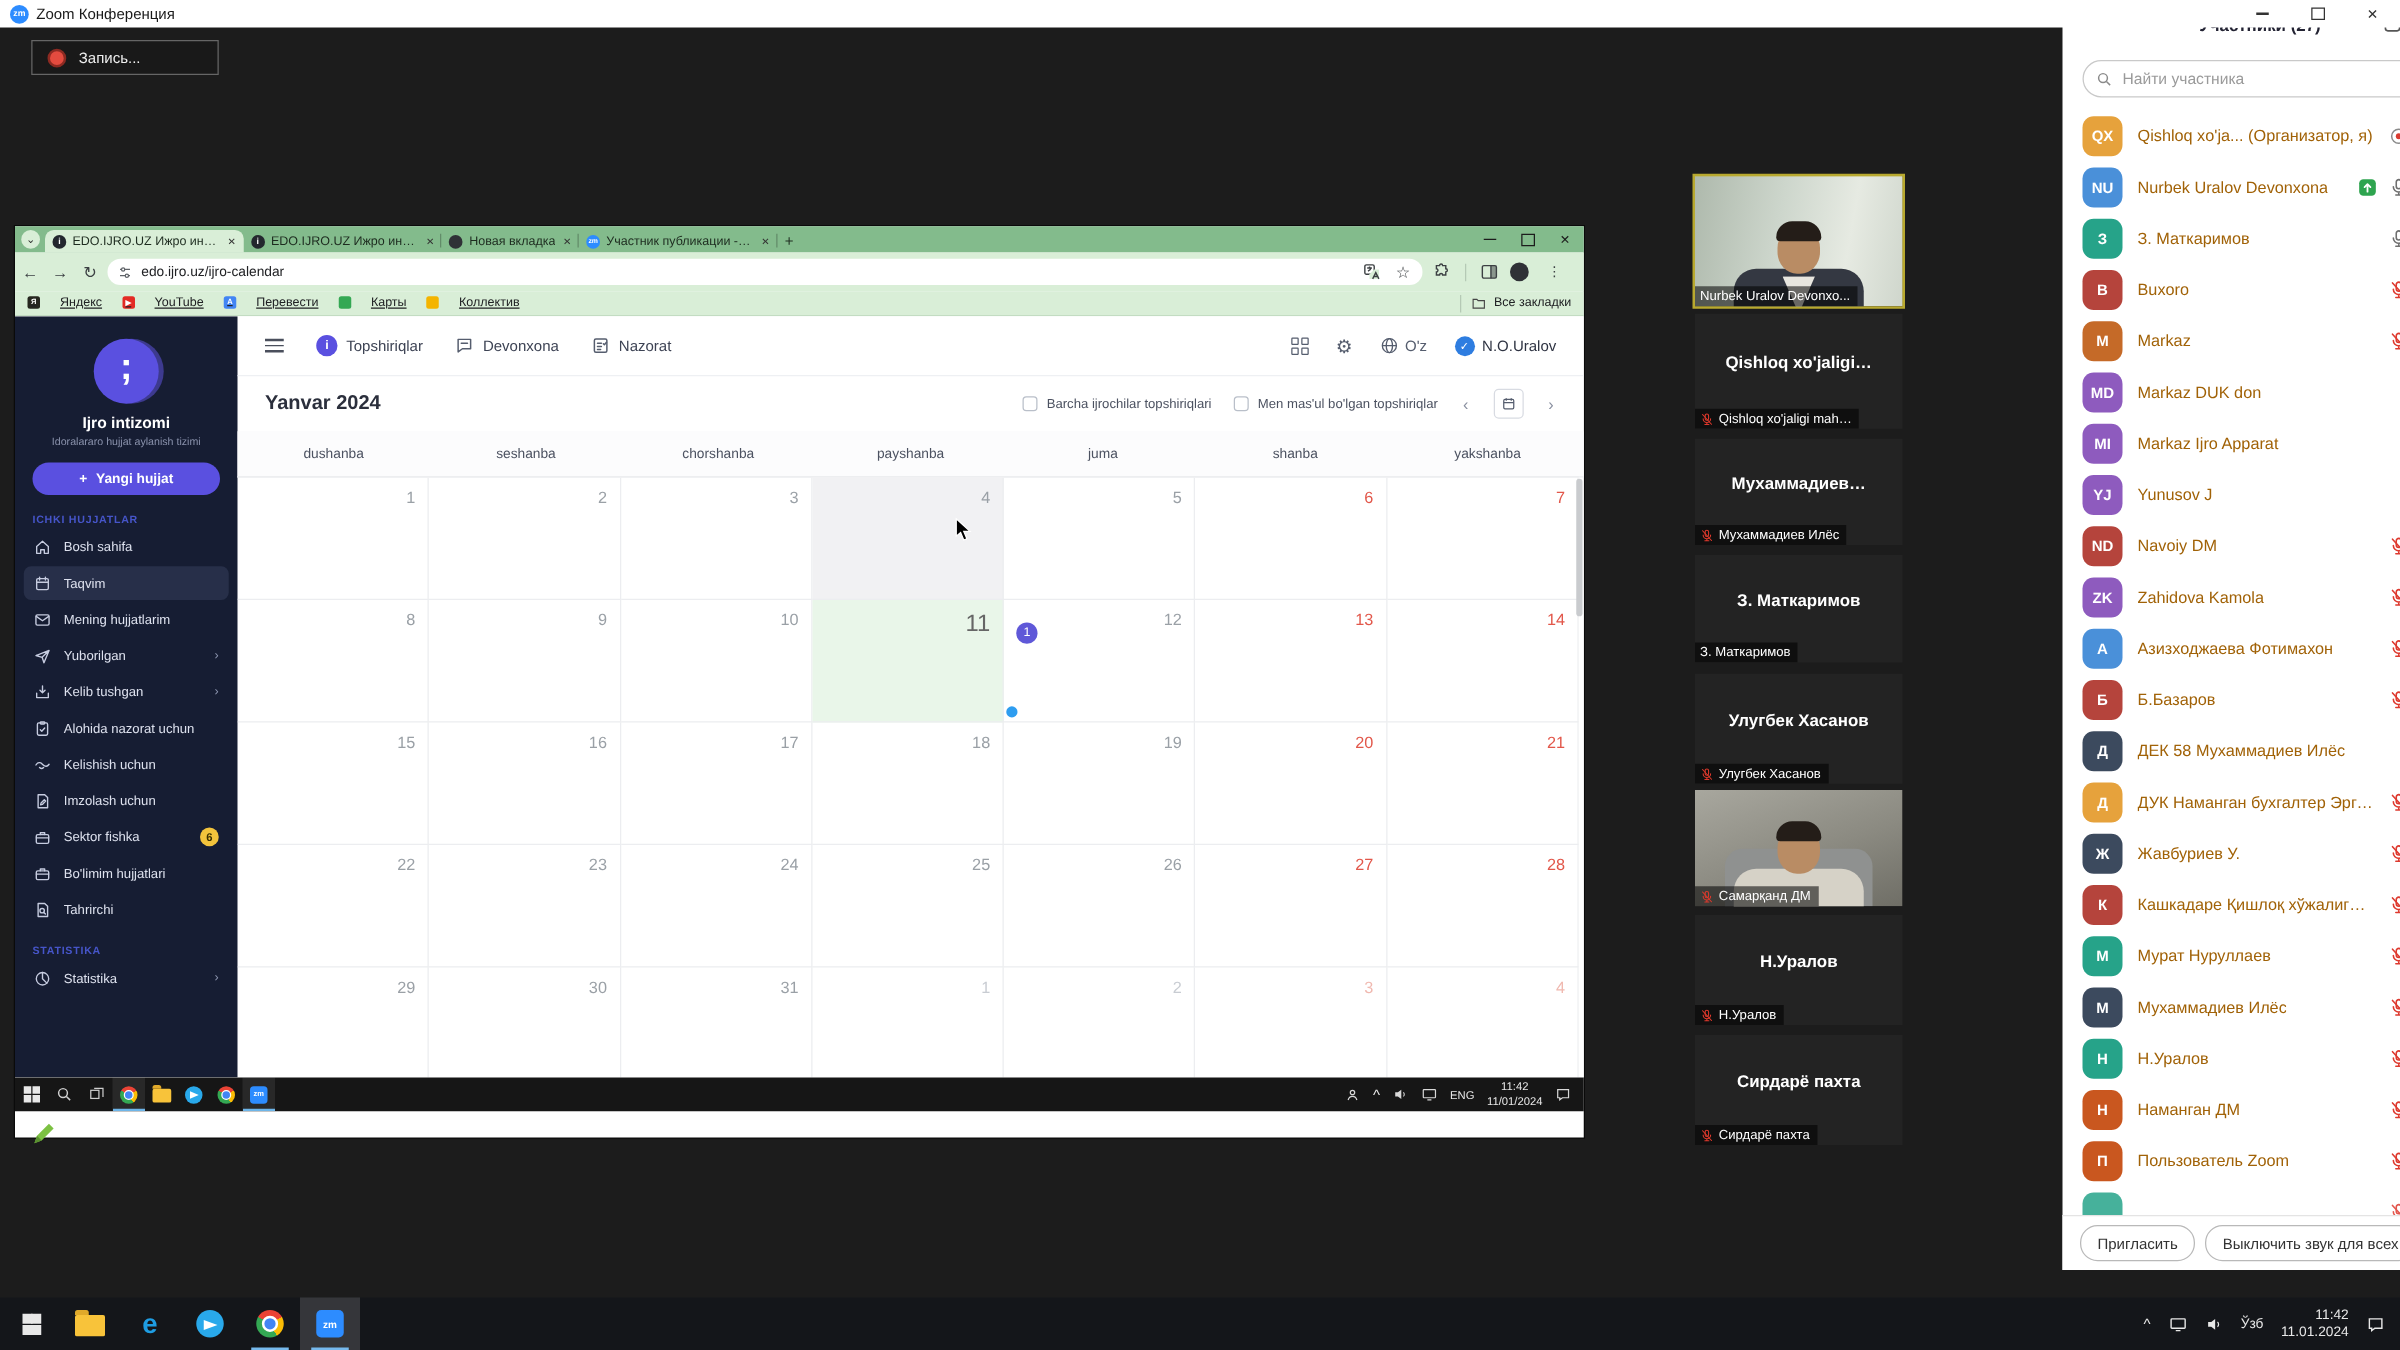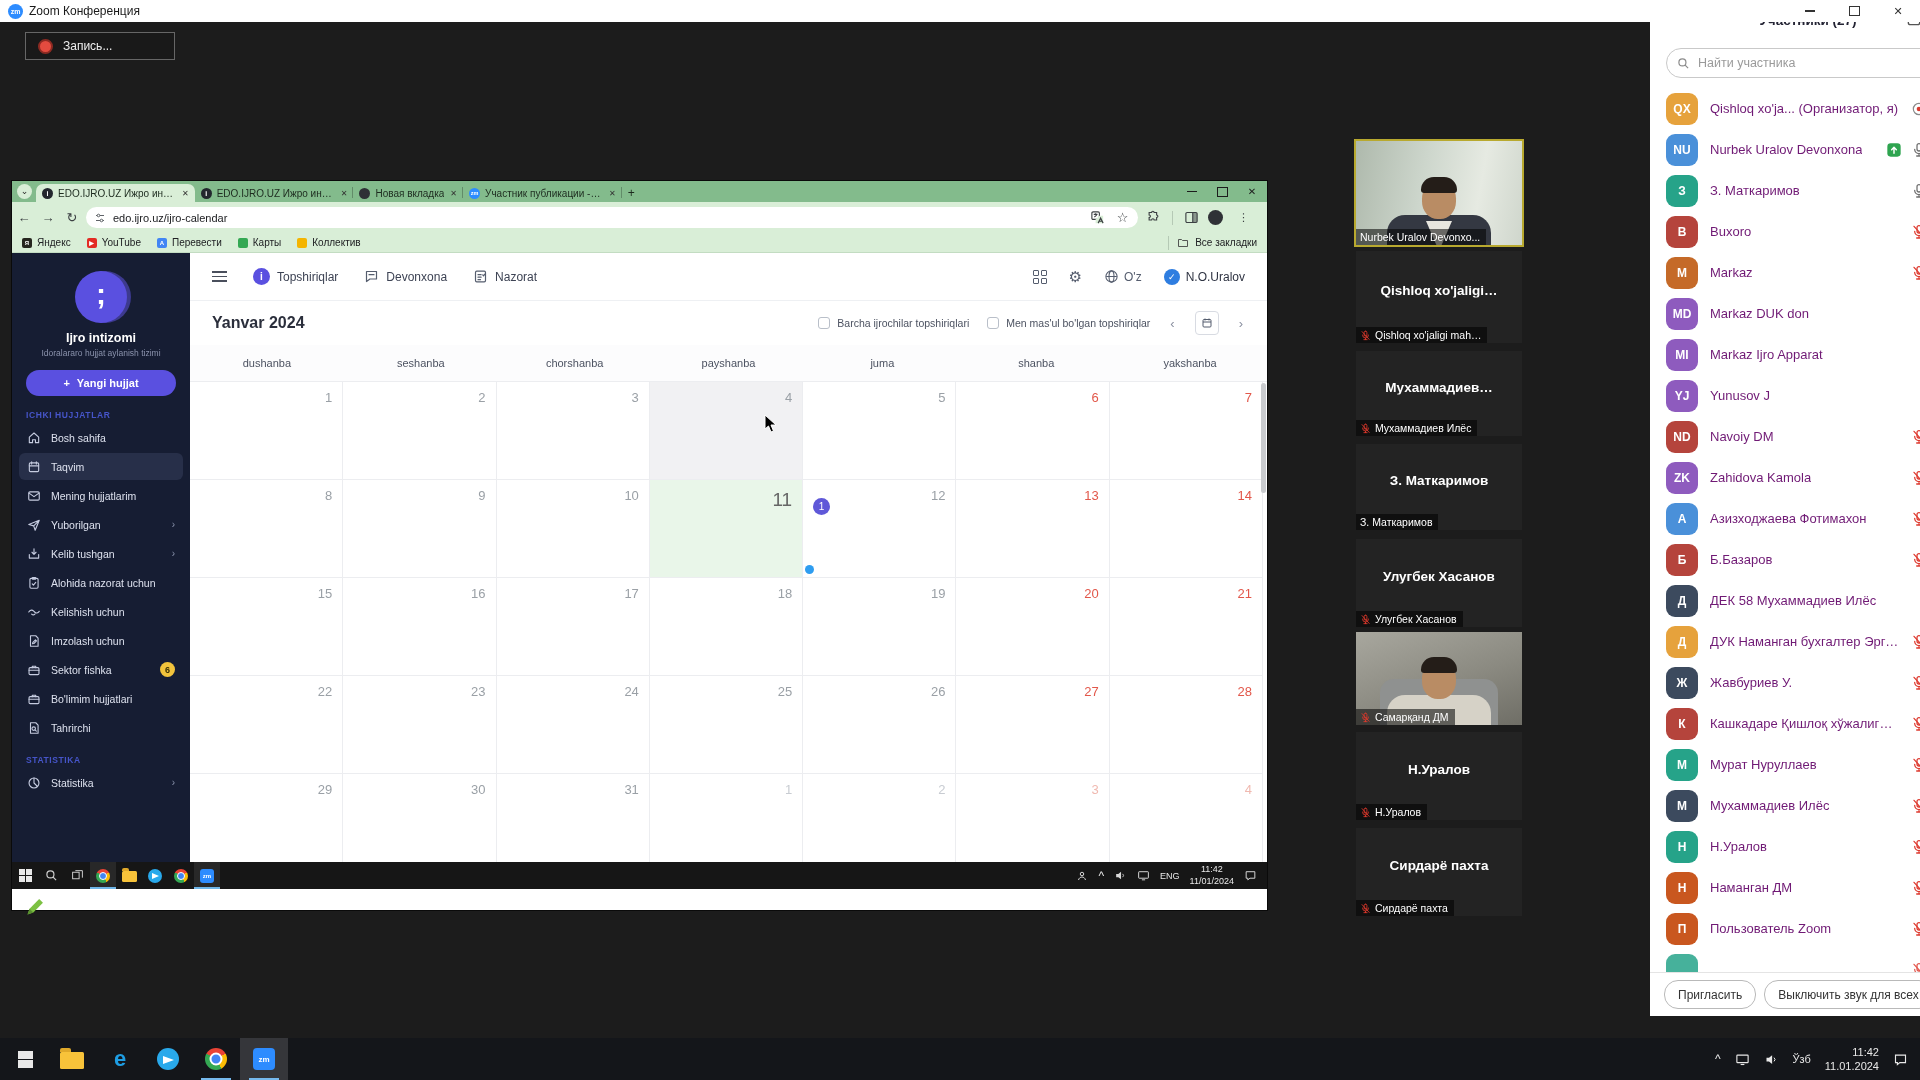--- a/index.html
+++ b/index.html
@@ -45,21 +45,21 @@
     display:flex;align-items:center;font-size:11px;color:#202124;padding:0 8px;box-sizing:border-box;}
   .tune-ic{width:12px;height:12px;margin-right:7px;}
   #omni-right{margin-left:auto;display:flex;align-items:center;gap:10px;color:#5f6368;}
   .tb-ic{width:15px;height:15px;color:#3c4043;}
   .tb-sep{width:1px;height:14px;background:#b5c9b5;margin:0 2px;}
   .avatar-dark{width:15px;height:15px;border-radius:50%;background:#2f3136;}
   .kebab{font-size:11px;color:#3c4043;padding:0 6px;}
   #toolbar-right{display:flex;align-items:center;gap:9px;margin-left:8px;}
   #bookmarks{position:absolute;left:0;top:52px;width:1255px;height:20px;background:#d9eed7;display:flex;align-items:center;
     font-size:10px;color:#202124;gap:16px;padding-left:10px;box-sizing:border-box;border-bottom:1px solid #c3dcc2;}
-  .bm{display:flex;align-items:center;gap:5px;}
+  .bm{display:flex;gap:16px;text-decoration:underline;}
   .bm-ic{width:10px;height:10px;border-radius:2px;flex:none;display:flex;align-items:center;justify-content:center;color:#fff;font-size:6px;font-weight:bold;}
   #bm-right{margin-left:auto;display:flex;align-items:center;gap:6px;margin-right:10px;}
   
   #app{position:absolute;left:0;top:72px;width:1255px;height:609px;background:#fff;overflow:hidden;}
   #sidebar{position:absolute;left:0;top:0;width:178px;height:609px;background:#161d33;box-sizing:border-box;padding-top:18px;}
   .logo-wrap{text-align:center;}
   .logo{width:52px;height:52px;border-radius:50%;background:#5a50e0;color:#fff;font-size:30px;font-weight:bold;
     display:inline-flex;align-items:center;justify-content:center;box-shadow:4px 0 0 0 #3d3a8f;}
   .logo span{transform:translateY(-3px);}
   #app-name{color:#fff;font-size:12.5px;font-weight:bold;text-align:center;margin-top:8px;}
@@ -163,21 +163,21 @@
   #p-search{margin:8px 16px 4px;height:30px;border:1px solid #c9c9c9;border-radius:16px;display:flex;align-items:center;
     padding:0 10px;gap:6px;box-sizing:border-box;}
   #p-search svg{width:13px;height:13px;color:#8a8a8a;flex:none;}
   #p-search input{border:none;outline:none;font-size:12.5px;color:#333;width:100%;font-family:"Liberation Sans",sans-serif;background:transparent;}
   #p-search input::placeholder{color:#9a9a9a;}
   #p-list{position:absolute;left:0;top:88px;width:316px;height:885px;overflow:hidden;}
   .p-row{height:41px;display:flex;align-items:center;padding:0 14px 0 16px;gap:12px;box-sizing:border-box;}
   .p-row.partial{opacity:.85;}
   .p-avatar{width:32px;height:32px;border-radius:9px;color:#fff;font-size:12px;font-weight:bold;
     display:flex;align-items:center;justify-content:center;flex:none;}
-  .p-name{font-size:13px;color:#701a75;white-space:nowrap;overflow:hidden;text-overflow:ellipsis;}
+  .p-name{font-size:13px;color:#a16207;white-space:nowrap;overflow:hidden;text-overflow:ellipsis;}
   .p-icons{margin-left:auto;display:flex;align-items:center;gap:9px;flex:none;}
   .p-ic{display:flex;}
   .p-ic svg{width:16px;height:16px;}
   .p-ic.red{color:#de3a2f;}
   .p-ic.grey{color:#6f6f6f;}
   #p-scrollbar{position:absolute;right:1px;top:92px;width:5px;height:880px;background:#f3f3f3;}
   #p-thumb{position:absolute;left:0;top:38px;width:5px;height:300px;background:#c2c2c2;border-radius:3px;}
   #p-footer{position:absolute;left:0;bottom:0px;width:316px;height:44px;border-top:1px solid #e4e4e4;
     display:flex;align-items:center;gap:8px;padding:0 14px;box-sizing:border-box;background:#fff;}
   .pf-btn{border:1px solid #b9b9b9;border-radius:14px;height:27px;display:flex;align-items:center;justify-content:center;

